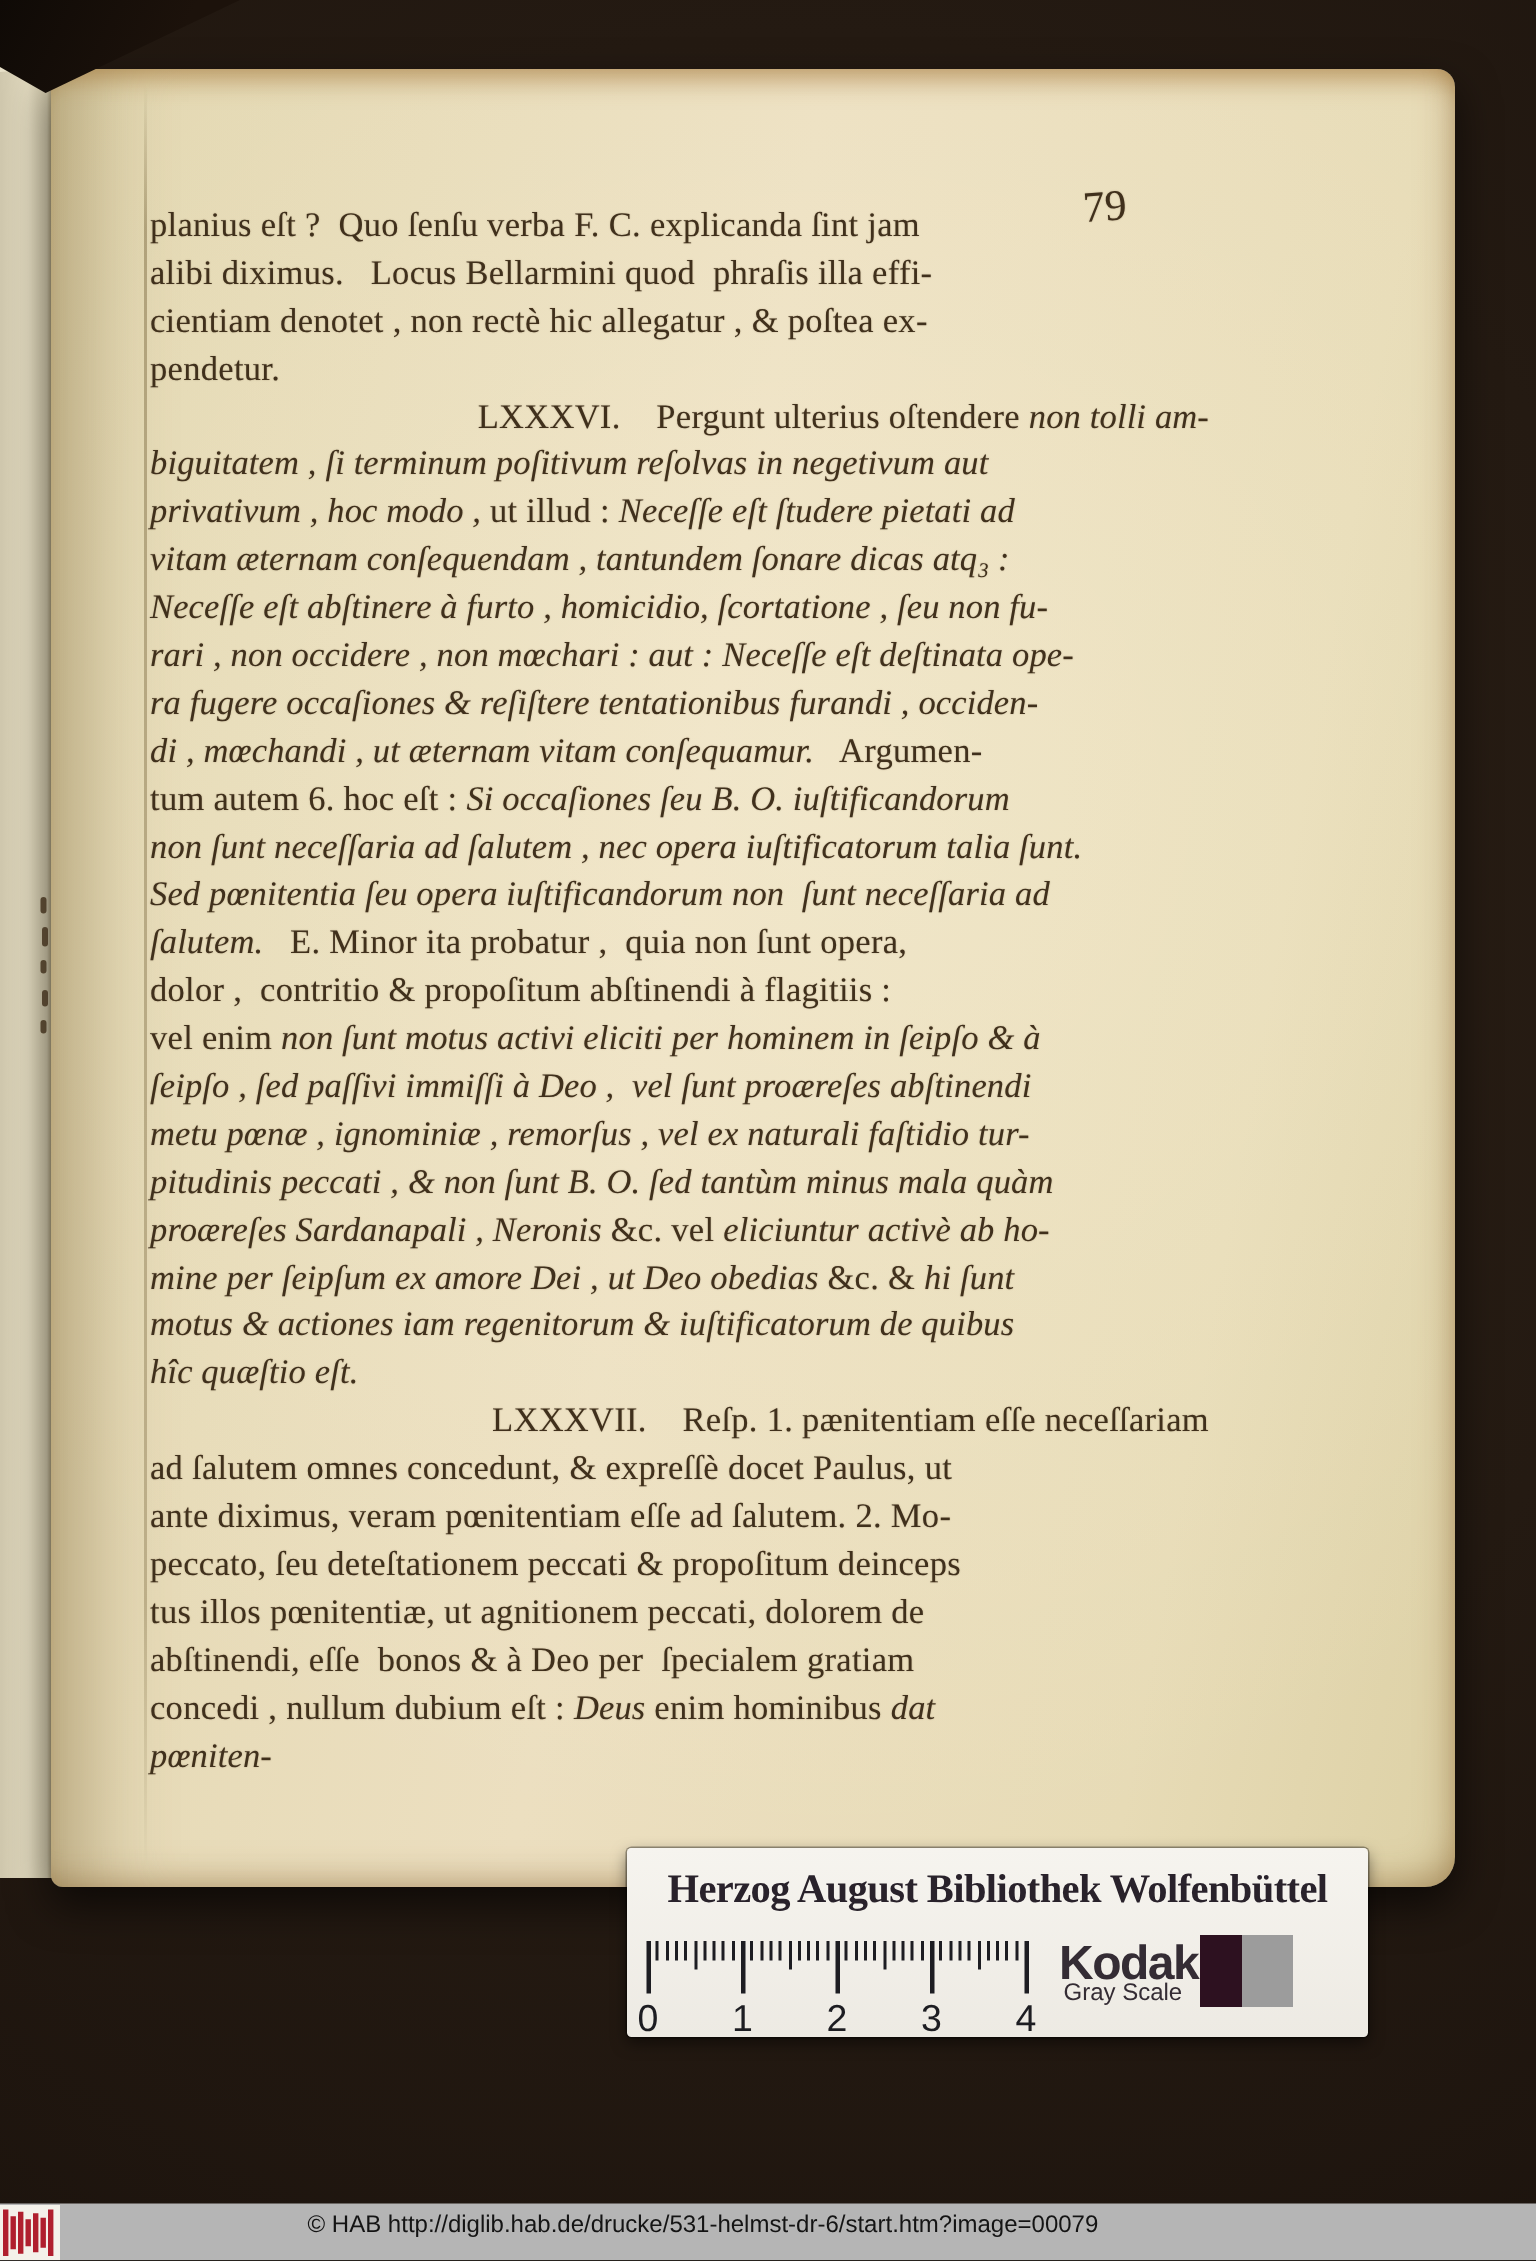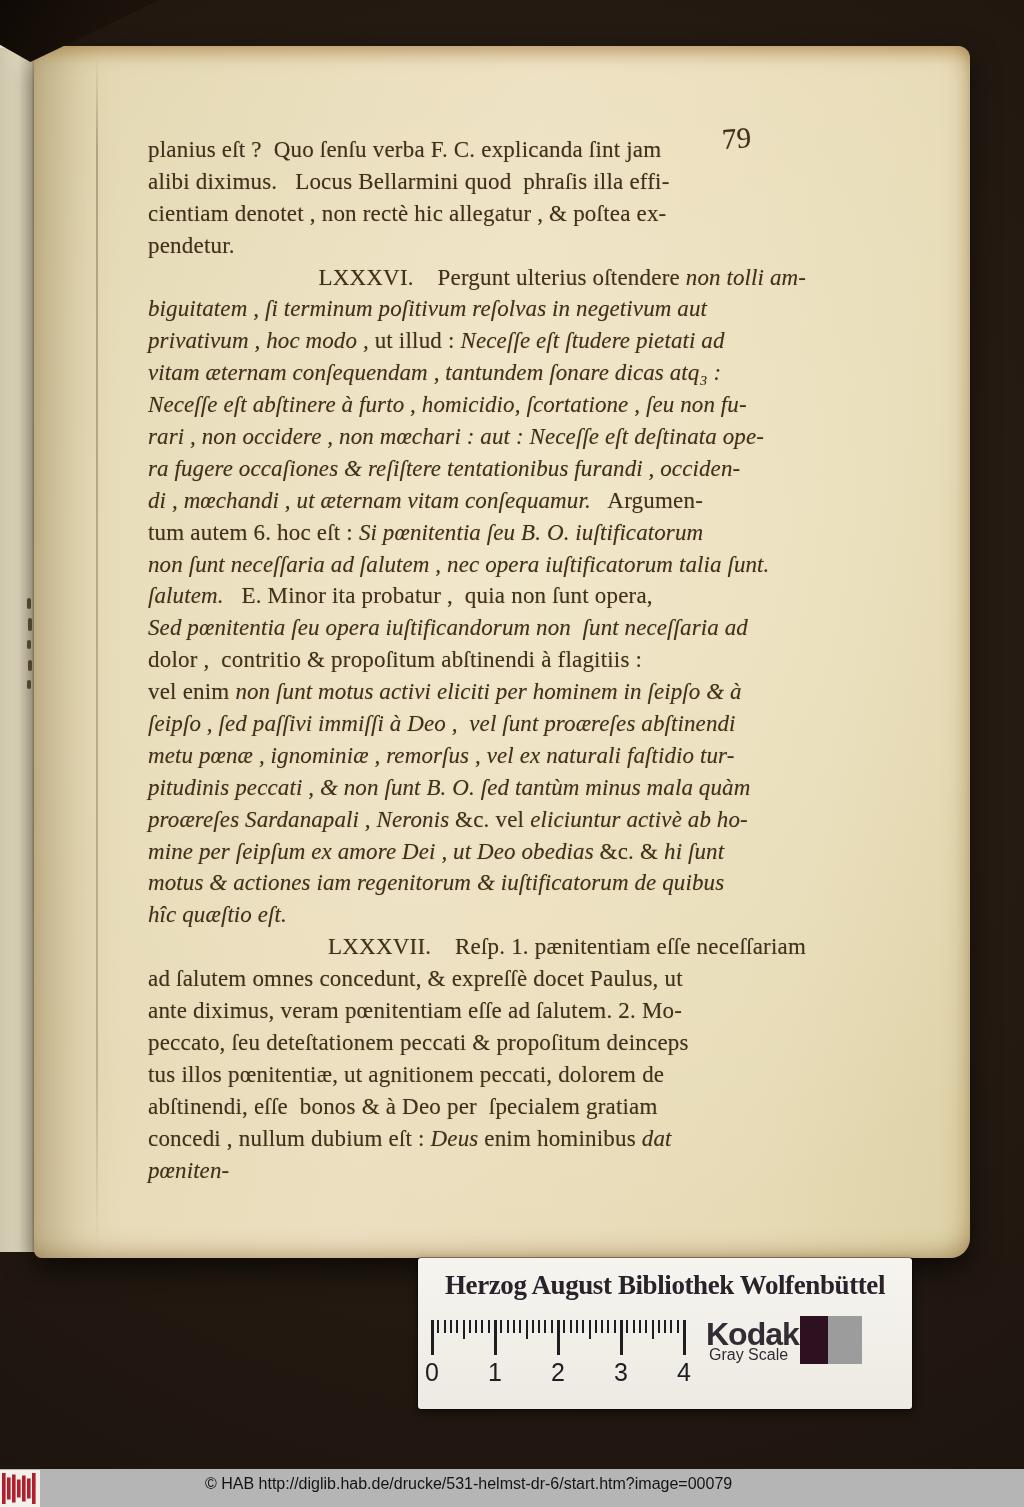--- a/index.html
+++ b/index.html
@@ -45,32 +45,31 @@
   }
   
   .text-block{
     position:absolute;left:66px;top:88px;width:706px;
     color:var(--ink,#40301c);
   }
   .tline{
     height:31.9px;line-height:31.9px;font-size:23px;white-space:pre;
     text-shadow:0 0 1px rgba(70,45,20,.35);
     letter-spacing:.2px;
-    margin-left:48px;
   }
   .tline.indent{padding-left:56px;text-align:right;}
   .tline.right{text-align:left;padding-right:14px;}
   .tline .it{font-style:italic;letter-spacing:.1px;}
   .page-number{
     position:absolute;left:688px;top:76px;font-size:29px;color:var(--ink,#40301c);
     transform:rotate(-4deg);text-shadow:0 0 1px rgba(70,45,20,.4);
   }
   
   .label-card{
-    position:absolute;left:418px;top:1258px;width:494px;height:151px;
+    position:absolute;left:418px;top:1232px;width:494px;height:126px;
     background:linear-gradient(#f6f4ef,#edeae3);border-radius:3px;
     box-shadow:0 0 0 1px rgba(0,0,0,.35), 0 4px 10px rgba(0,0,0,.5);
   }
   .label-title{
     position:absolute;left:0;top:12px;width:100%;text-align:center;
     font-family:"Liberation Serif",serif;font-weight:bold;font-size:27px;
     letter-spacing:-.4px;color:#29222b;
   }
   .ruler{position:absolute;left:0;top:62px;width:280px;height:42px;}
   .tick{position:absolute;top:0;width:2px;background:#1d1d22;}
@@ -129,24 +128,24 @@
         <div class="tline"><span>cientiam denotet , non rectè hic allegatur , &amp; poſtea ex-</span></div>
         <div class="tline"><span>pendetur.</span></div>
         <div class="tline indent"><span>LXXXVI.    Pergunt ulterius oſtendere </span><span class="it">non tolli am-</span></div>
         <div class="tline"><span class="it">biguitatem , ſi terminum poſitivum reſolvas in negetivum aut</span></div>
         <div class="tline"><span class="it">privativum , hoc modo , </span><span>ut illud : </span><span class="it">Neceſſe eſt ſtudere pietati ad</span></div>
         <div class="tline"><span class="it">vitam æternam conſequendam , tantundem ſonare dicas atq₃ :</span></div>
         <div class="tline"><span class="it">Neceſſe eſt abſtinere à furto , homicidio, ſcortatione , ſeu non fu-</span></div>
         <div class="tline"><span class="it">rari , non occidere , non mœchari : aut : Neceſſe eſt deſtinata ope-</span></div>
         <div class="tline"><span class="it">ra fugere occaſiones &amp; reſiſtere tentationibus furandi , occiden-</span></div>
         <div class="tline"><span class="it">di , mœchandi , ut æternam vitam conſequamur.</span><span>   Argumen-</span></div>
-        <div class="tline"><span>tum autem 6. hoc eſt : </span><span class="it">Si pœnitentia ſeu B. O. iuſtificatorum</span></div>
+        <div class="tline"><span>tum autem 6. hoc eſt : </span><span class="it">Si occaſiones ſeu B. O. iuſtificandorum</span></div>
         <div class="tline"><span class="it">non ſunt neceſſaria ad ſalutem , nec opera iuſtificatorum talia ſunt.</span></div>
+        <div class="tline"><span class="it">Sed pœnitentia ſeu opera iuſtificandorum non  ſunt neceſſaria ad</span></div>
         <div class="tline"><span class="it">ſalutem.</span><span>   E. Minor ita probatur ,  quia non ſunt opera,</span></div>
-        <div class="tline"><span class="it">Sed pœnitentia ſeu opera iuſtificandorum non  ſunt neceſſaria ad</span></div>
         <div class="tline"><span>dolor ,  contritio &amp; propoſitum abſtinendi à flagitiis :</span></div>
         <div class="tline"><span>vel enim </span><span class="it">non ſunt motus activi eliciti per hominem in ſeipſo &amp; à</span></div>
         <div class="tline"><span class="it">ſeipſo , ſed paſſivi immiſſi à Deo ,  vel ſunt proæreſes abſtinendi</span></div>
         <div class="tline"><span class="it">metu pœnæ , ignominiæ , remorſus , vel ex naturali faſtidio tur-</span></div>
         <div class="tline"><span class="it">pitudinis peccati , &amp; non ſunt B. O. ſed tantùm minus mala quàm</span></div>
         <div class="tline"><span class="it">proæreſes Sardanapali , Neronis </span><span>&amp;c. vel </span><span class="it">eliciuntur activè ab ho-</span></div>
         <div class="tline"><span class="it">mine per ſeipſum ex amore Dei , ut Deo obedias </span><span>&amp;c. &amp; </span><span class="it">hi ſunt</span></div>
         <div class="tline"><span class="it">motus &amp; actiones iam regenitorum &amp; iuſtificatorum de quibus</span></div>
         <div class="tline"><span class="it">hîc quæſtio eſt.</span></div>
         <div class="tline indent"><span>LXXXVII.    Reſp. 1. pænitentiam eſſe neceſſariam</span></div>

